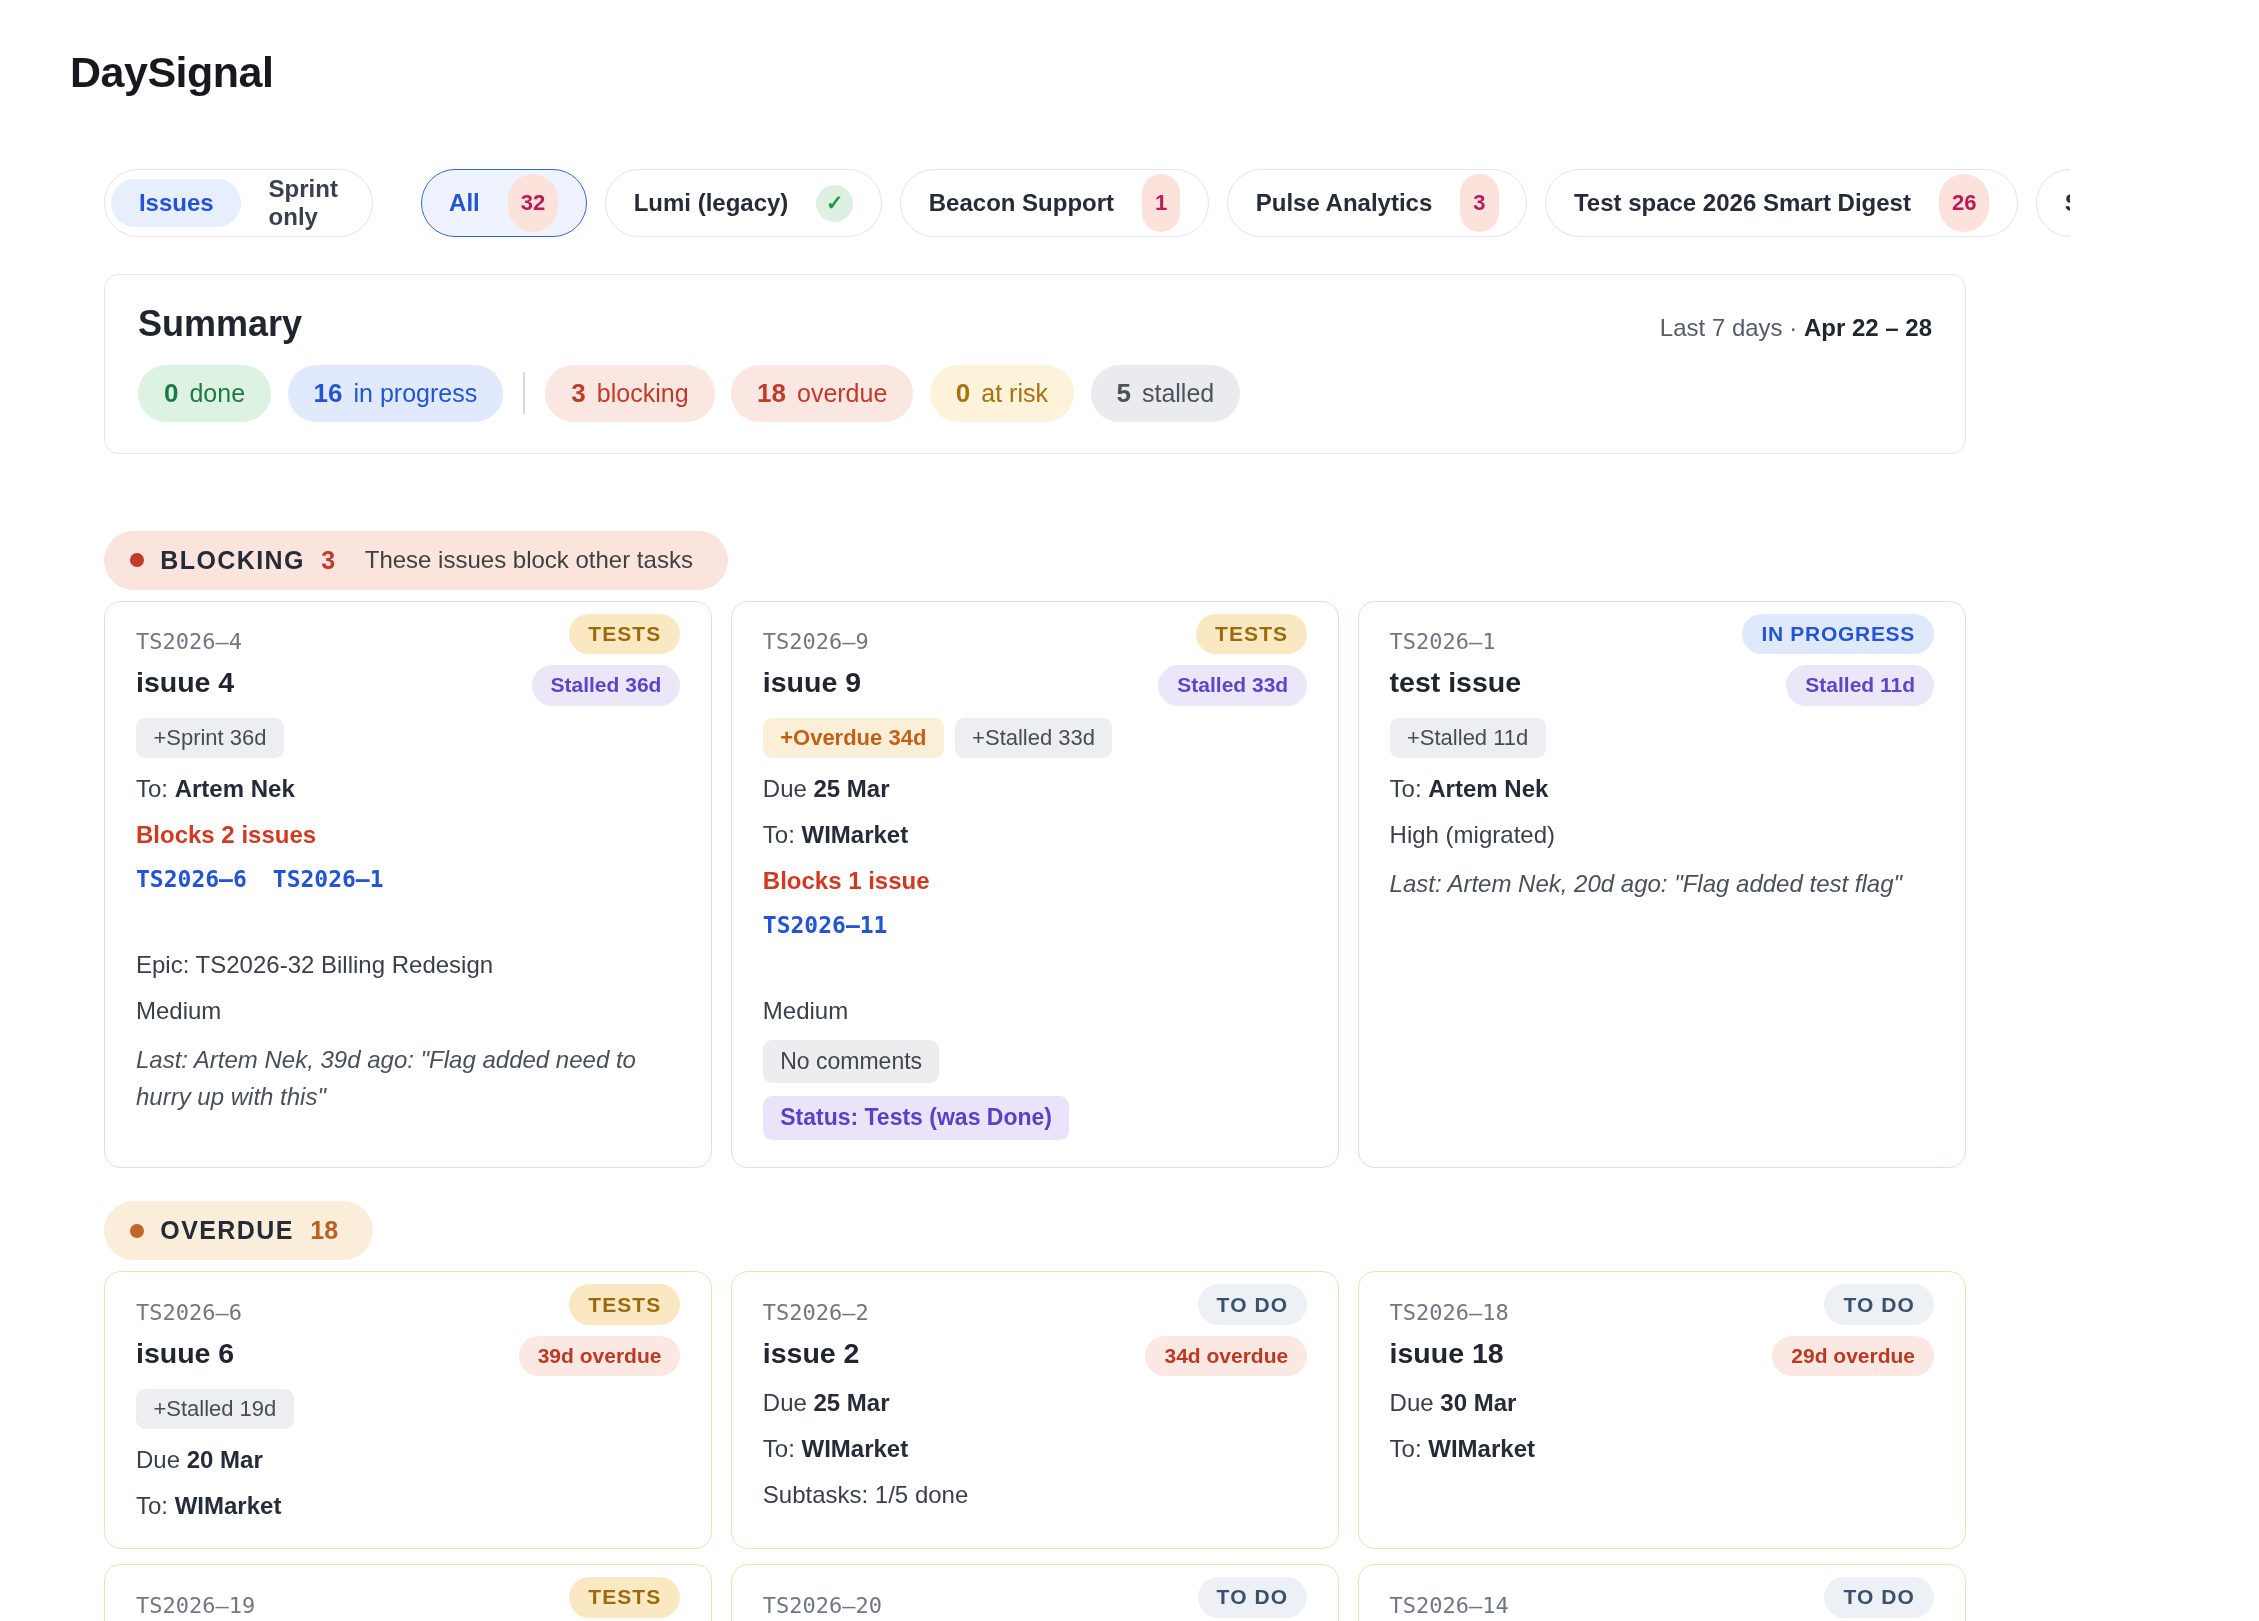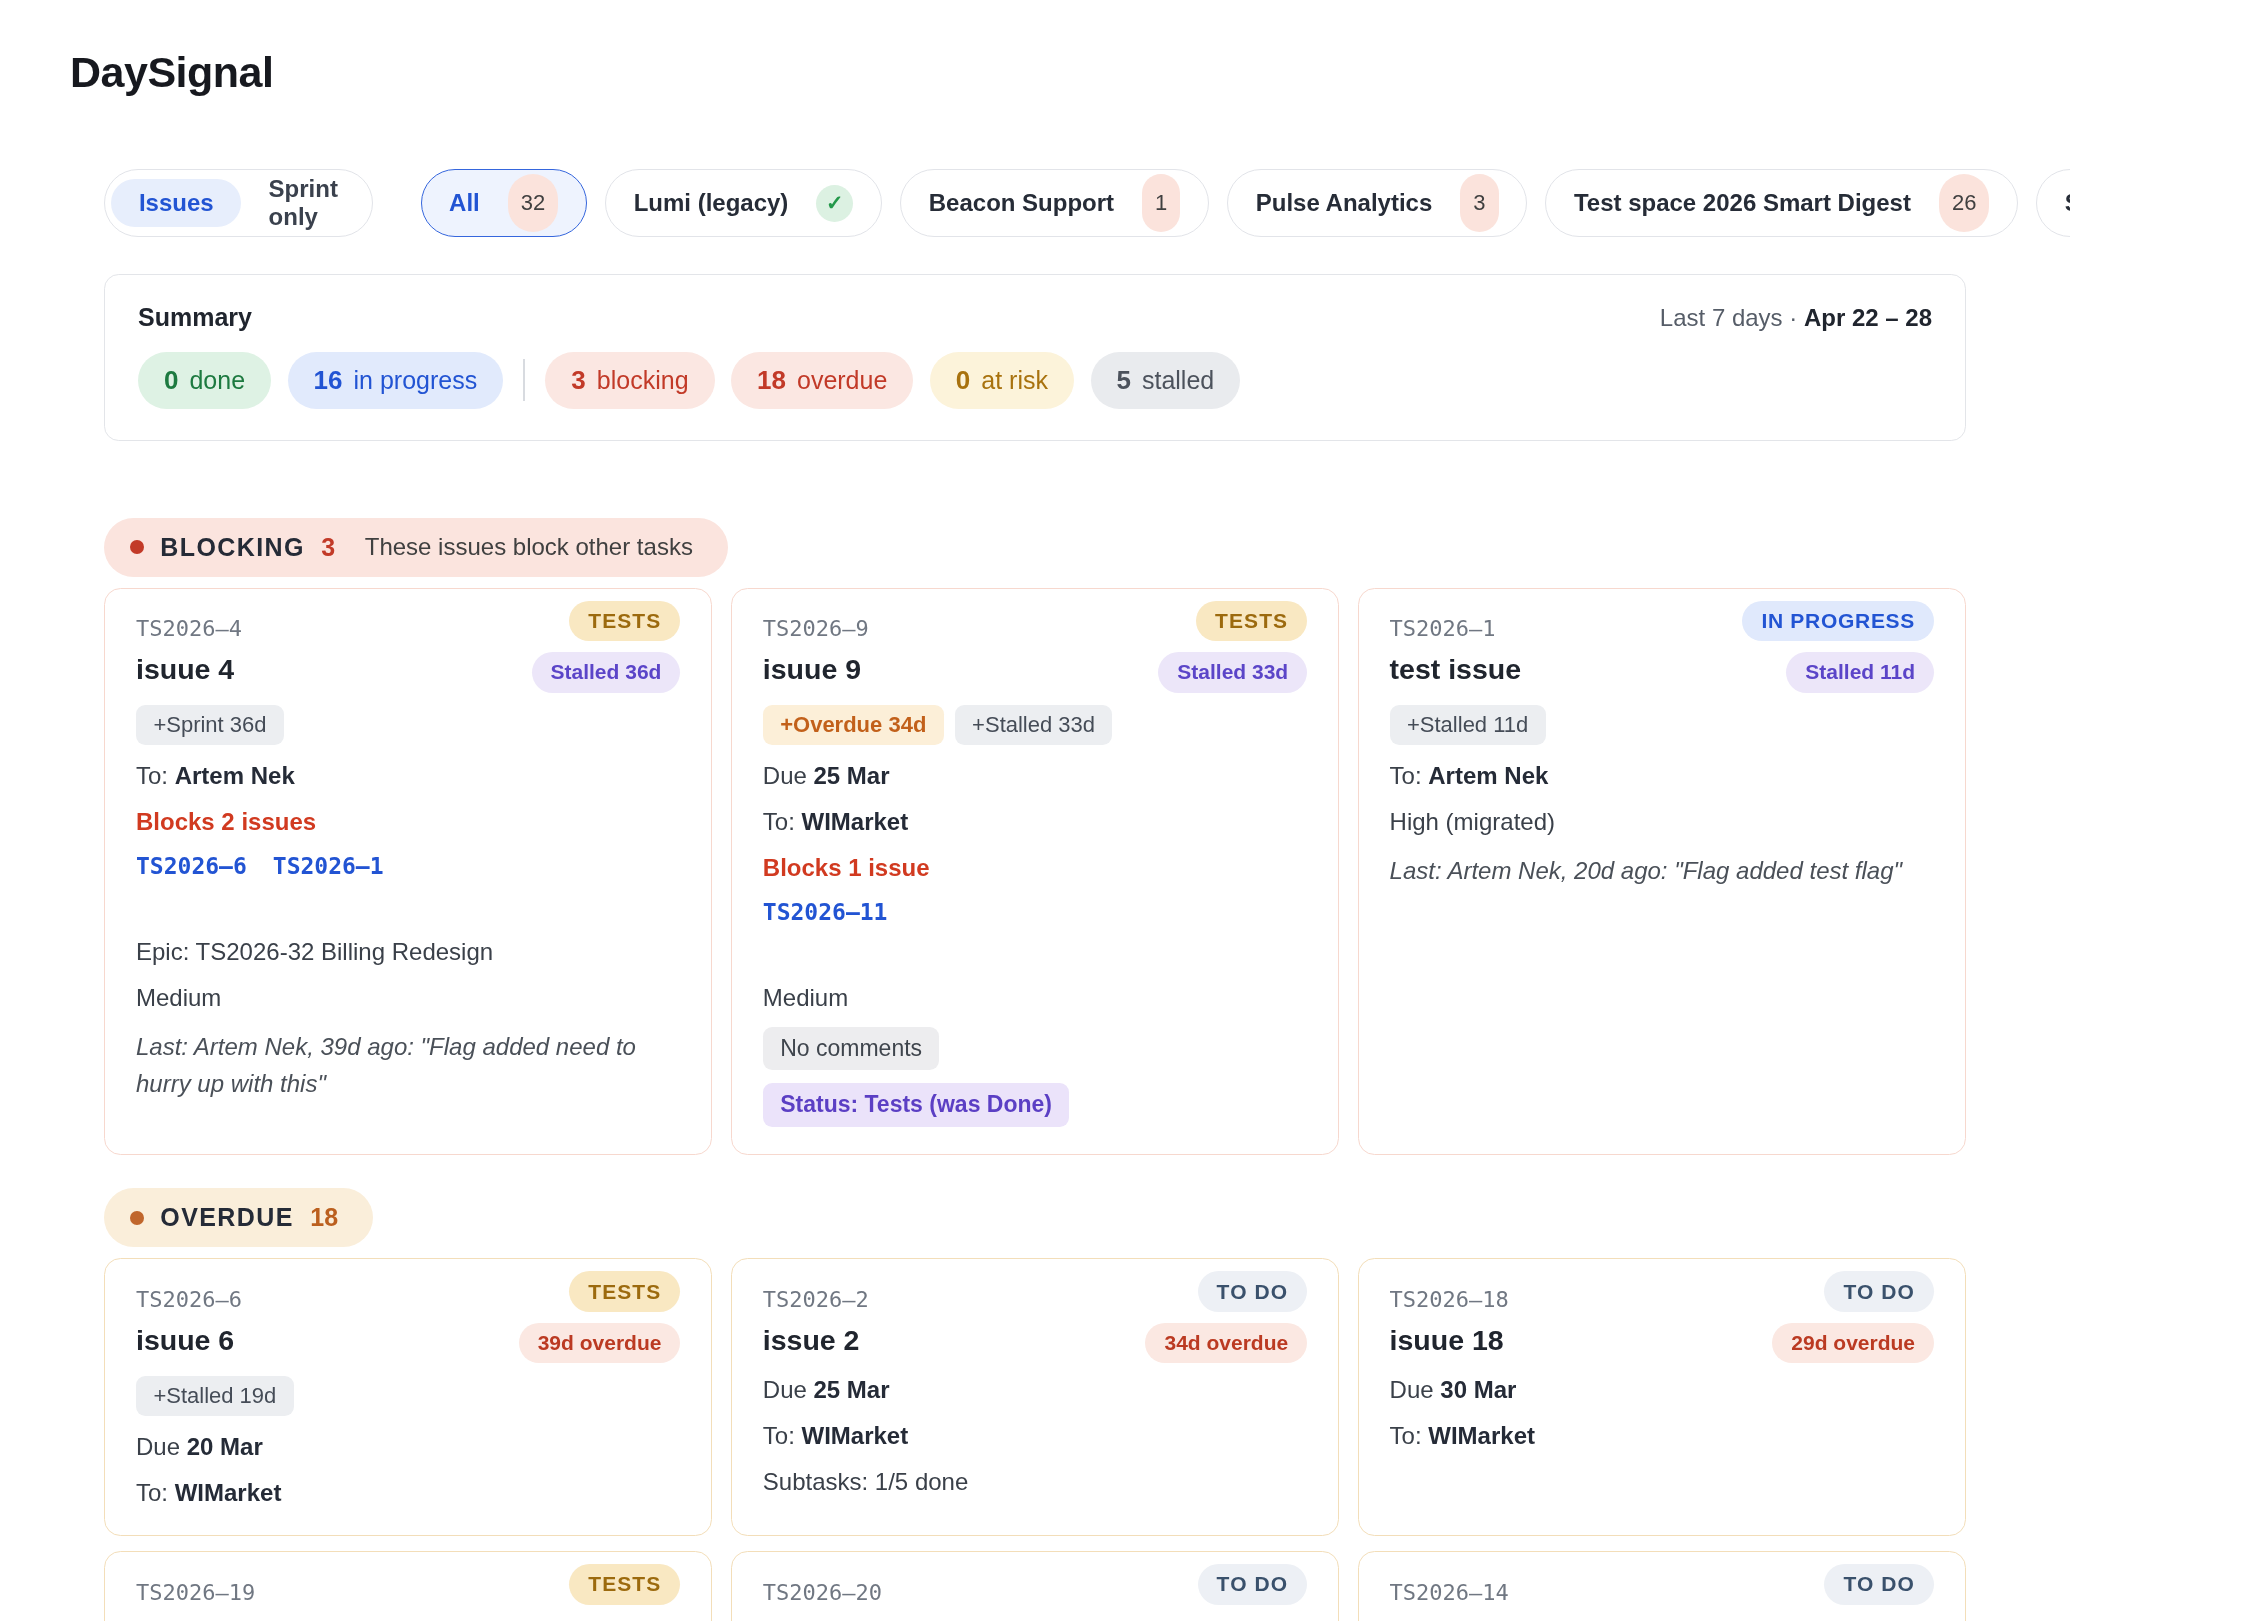--- a/index.html
+++ b/index.html
@@ -17,30 +17,30 @@
     background:#fff; padding:6.4px; height:68px; }
   .seg-item { padding:10px 27.5px; border-radius:917px; font-size:24px; font-weight:600; color:#3a414d; cursor:pointer; }
   .seg-item.active { background:#e7eefc; color:#2254d3; font-weight:700; }
   .vdiv { width:1.8px; height:59px; background:#e3e5e9; margin:0 5.5px; }
   .spaces { display:flex; align-items:center; gap:18.4px; }
   .space-pill { display:inline-flex; align-items:center; gap:28px; height:68px; padding:0 27.5px;
     border:1.8px solid #e2e4e9; border-radius:917px; background:#fff; cursor:pointer; }
   .space-pill .label { font-size:24px; font-weight:600; color:#262c37; white-space:nowrap; }
   .space-pill.active { border-color:#3566dd; background:#eef3fe; }
   .space-pill.active .label { color:#2254d3; font-weight:700; }
-  .count-badge { font-size:22px; font-weight:400; color:#404040; background:#fbe3dc;
+  .count-badge { font-size:22px; font-weight:700; color:#be185d; background:#fbe3dc;
     border-radius:917px; padding:16px 13px; }
   .check-badge { width:37px; height:37px; border-radius:50%; background:#dcf1e2; color:#23984a;
     font-size:21px; font-weight:700; display:inline-flex; align-items:center; justify-content:center; }
 
   
   .summary { margin-top:37px; border:1.8px solid #e3e5e9; border-radius:14.7px; background:#fff;
     padding:27.5px 33px 31px 33px; }
   .summary-head { display:flex; justify-content:space-between; align-items:baseline; }
-  .summary-title { font-size:25px; font-weight:700; color:#20252e; }
+  .summary-title { font-size:36px; font-weight:700; color:#20252e; }
   .period { font-size:24px; color:#565d68; }
   .period b { color:#20252e; font-weight:700; }
   .stats { display:flex; align-items:center; gap:16.5px; margin-top:20px; }
   .stat { display:inline-flex; align-items:center; gap:11px; height:57px; padding:0 26px;
     border-radius:917px; font-size:25px; }
   .stat b { font-size:26px; font-weight:700; }
   .stat-green  { background:#def2e4; color:#1d7a40; }
   .stat-blue   { background:#e1eafc; color:#2254d3; }
   .stat-red    { background:#fbe7e2; color:#c23a28; }
   .stat-amber  { background:#fcf3da; color:#a8720e; }

